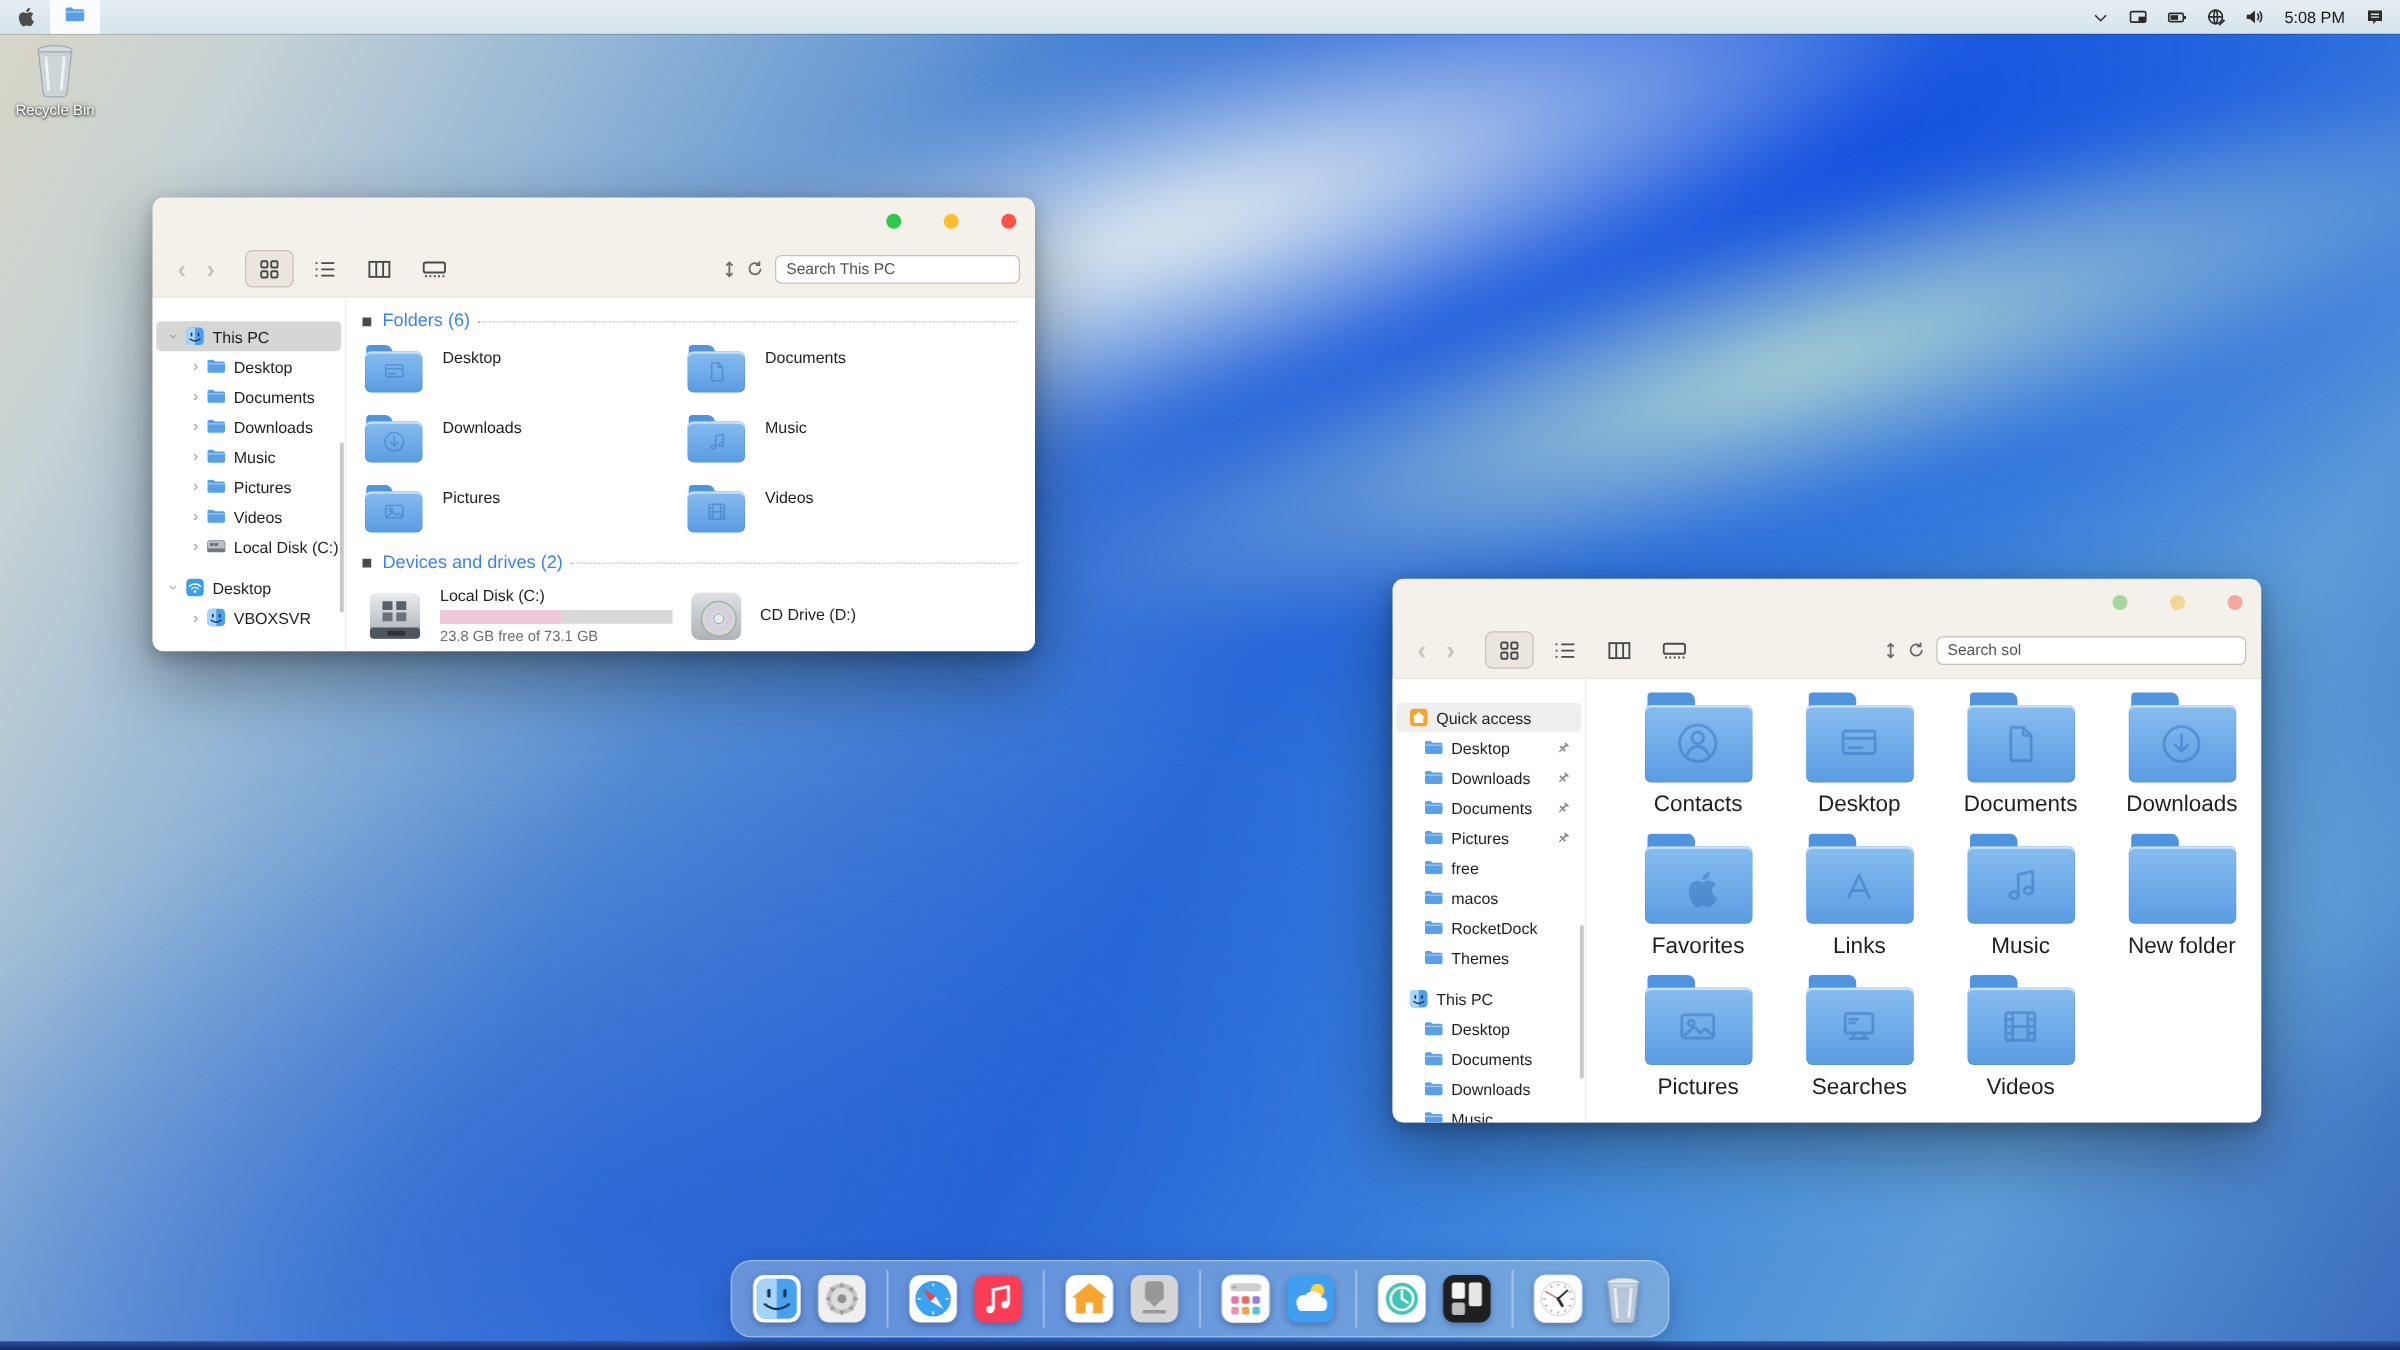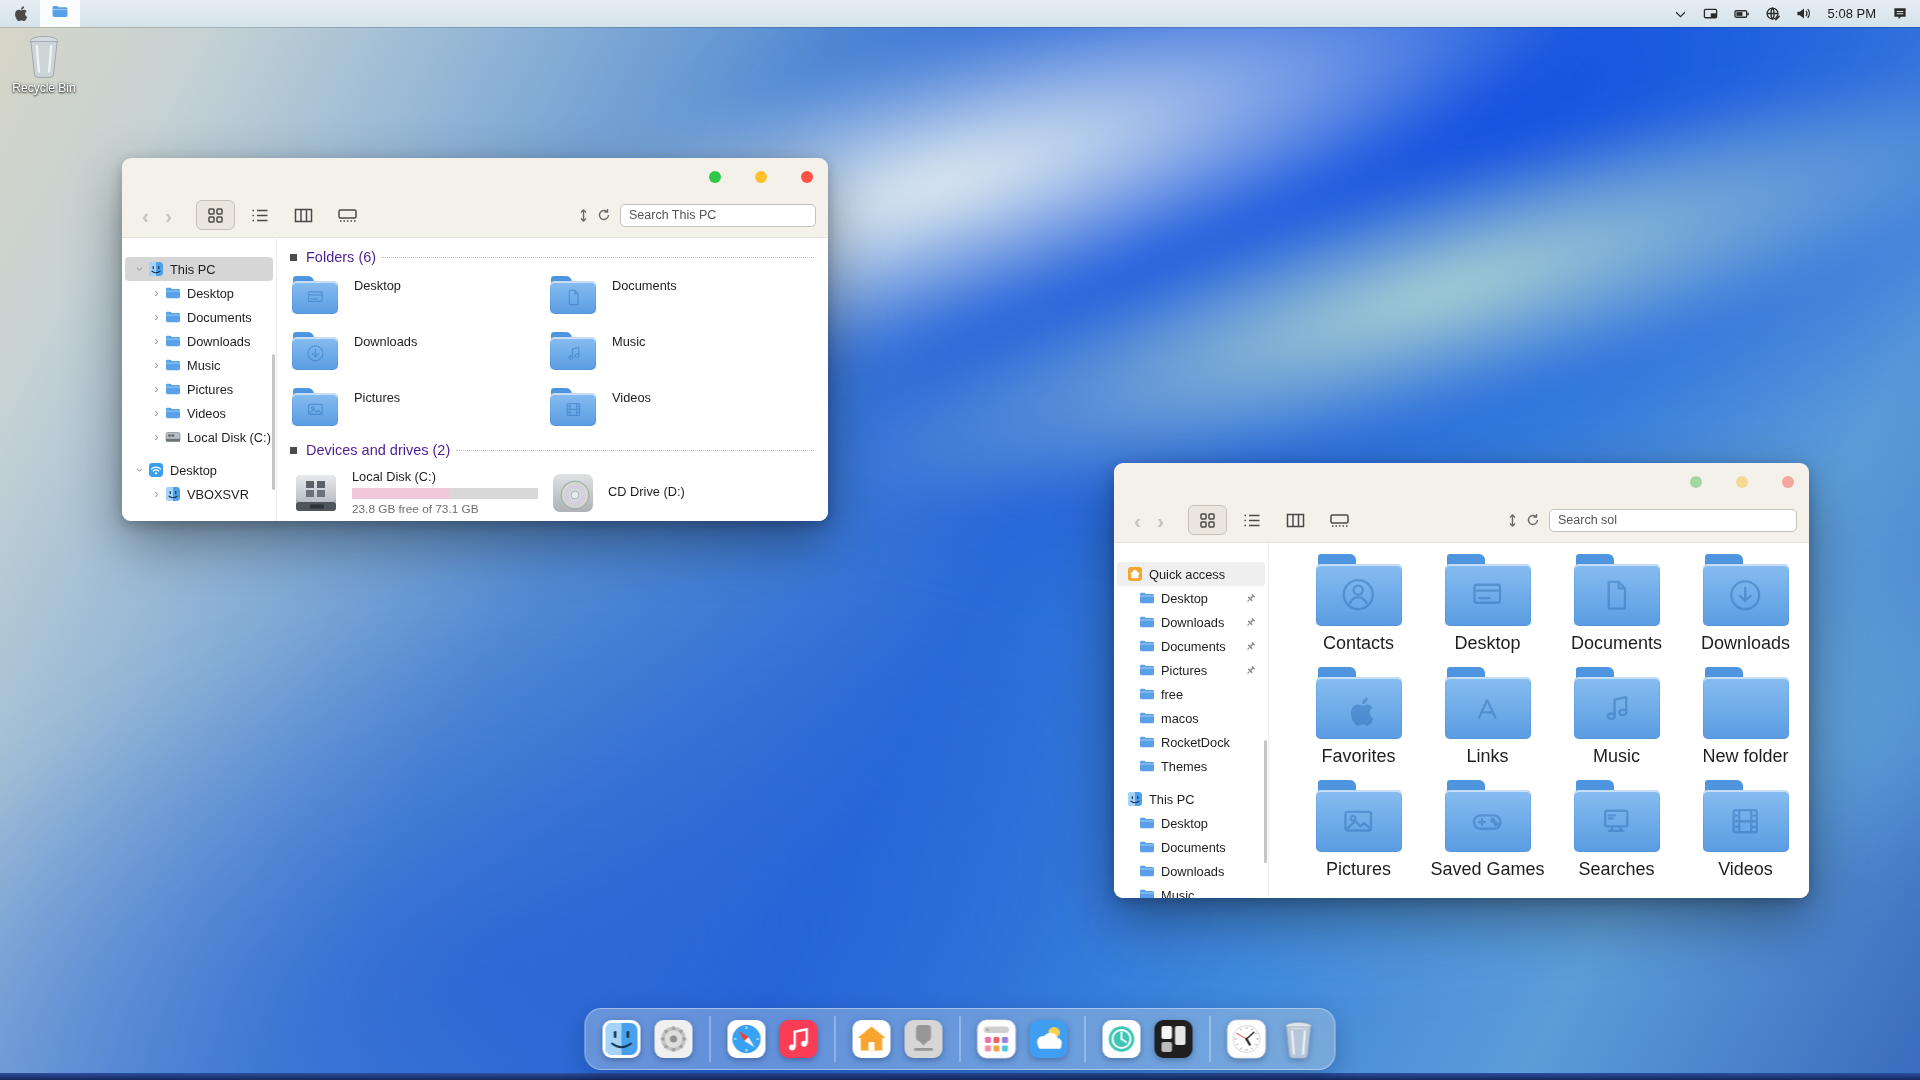--- a/index.html
+++ b/index.html
@@ -94,21 +94,21 @@
     justify-content:center;flex:none;}
   .sicon svg{width:16px;height:16px;display:block;}
   .pin{margin-left:auto;margin-right:9px;display:flex;flex:none;}
   .sb-scroll{position:absolute;right:1px;width:3px;background:#c6c6c6;border-radius:2px;}
   .win-left .sb-scroll{top:116px;height:136px;}
   .win-right .sb-scroll{top:197px;height:123px;}
 
   
   .section-head{display:flex;align-items:center;height:24px;margin-top:2px;}
   .sq{width:7px;height:7px;background:#4a4a4a;margin-right:9px;flex:none;}
-  .section-title{font-size:14.5px;color:#4c1d95;white-space:nowrap;}
+  .section-title{font-size:14.5px;color:#3b82f6;white-space:nowrap;}
   .dotline{flex:1;border-top:1px dotted #bcbcbc;margin-left:6px;margin-top:1px;}
   .tiles{display:grid;grid-template-columns:258px 258px;row-gap:16px;margin:7px 0 10px 2px;}
   .tile{display:flex;gap:16px;height:40px;}
   .tile-label{margin-top:2px;font-size:12.8px;color:#1e1e1e;}
   .devices{display:grid;grid-template-columns:258px 258px;margin:7px 0 0 2px;}
   .dev{display:flex;gap:12px;}
   .dev-info{display:flex;flex-direction:column;font-size:12.8px;color:#1e1e1e;}
   .cap-bar{width:186px;height:11px;background:#d8d8d8;margin:4px 0 3px;}
   .cap-fill{height:100%;background:#f1c7da;}
   .dev-free{font-size:11.8px;color:#6e6e6e;}
@@ -916,35 +916,20 @@
                   <svg viewBox="0 0 40 40">
                     <rect x="9" y="12" width="22" height="16" rx="2"></rect>
                     <circle cx="15.5" cy="17.5" r="2"></circle>
                     <path d="M11 26l6.5-6 4.5 4.5 3-3 5 4.5"></path>
                   </svg>
                 </span>
               </div>
               <div class="grid-label">Pictures</div>
             </div>
 
-            <div class="grid-item">
-              <div class="xfolder fol-lg">
-                <span class="ftab"></span>
-                <span class="fbody"></span>
-                <span class="fglyph">
-                  <svg viewBox="0 0 40 40">
-                    <rect x="8.5" y="15" width="23" height="11.5" rx="5.7"></rect>
-                    <path d="M13 20.7h5M15.5 18.2v5"></path>
-                    <circle cx="24.8" cy="19.3" r="1.2"></circle>
-                    <circle cx="27.6" cy="22.2" r="1.2"></circle>
-                  </svg>
-                </span>
-              </div>
-              <div class="grid-label">Saved Games</div>
-            </div>
 
             <div class="grid-item">
               <div class="xfolder fol-lg">
                 <span class="ftab"></span>
                 <span class="fbody"></span>
                 <span class="fglyph">
                   <svg viewBox="0 0 40 40">
                     <rect x="10.5" y="11" width="19" height="13.5" rx="1.5"></rect>
                     <path d="M13.5 15h5.5M13.5 17.6h3.5"></path>
                     <path d="M17.5 24.5l-2.3 3.8h9.6l-2.3-3.8M13.8 28.3h12.4"></path>

